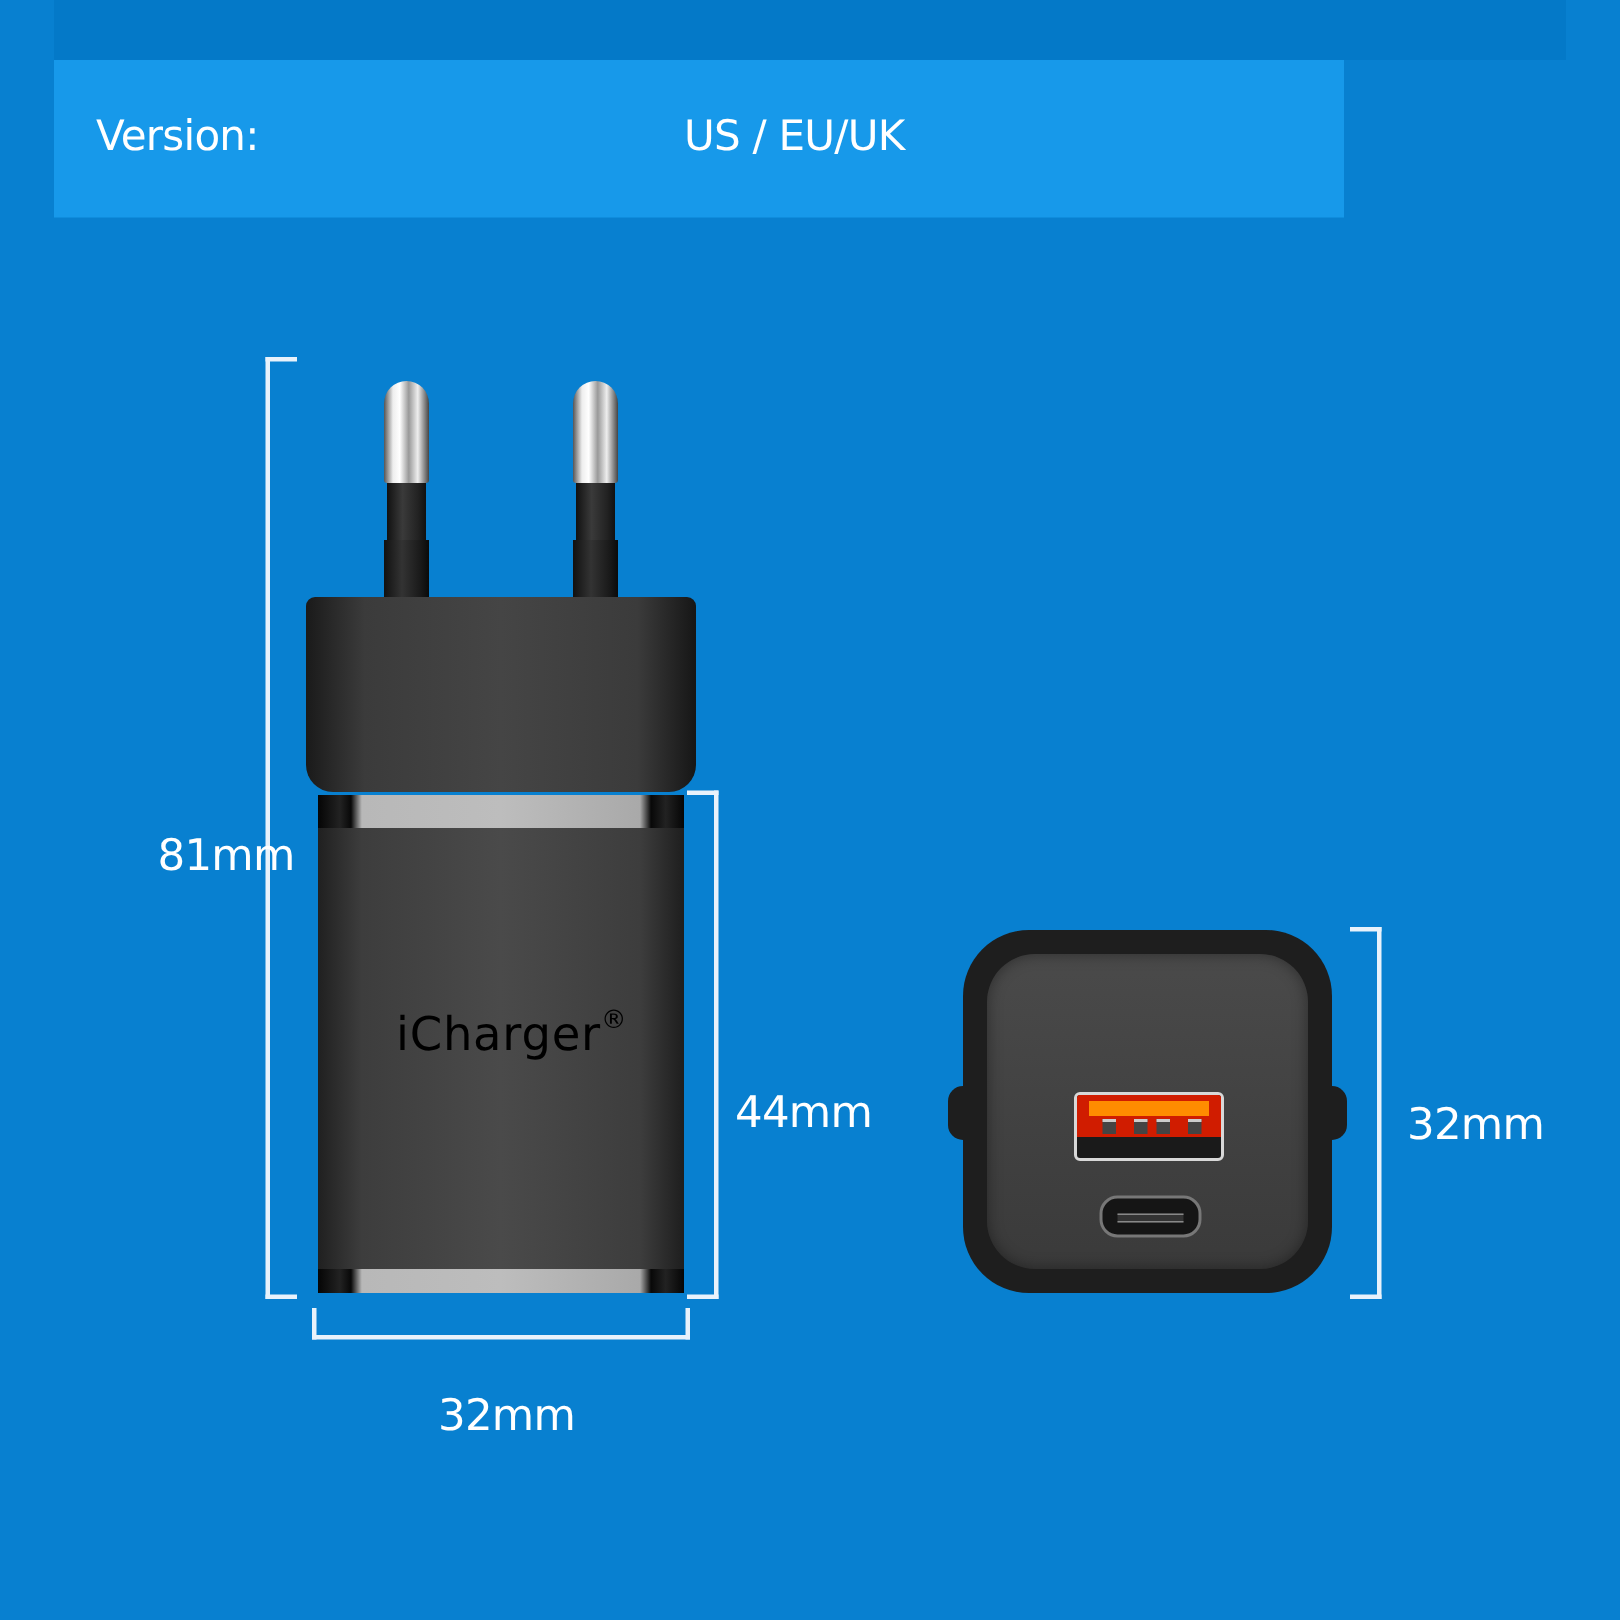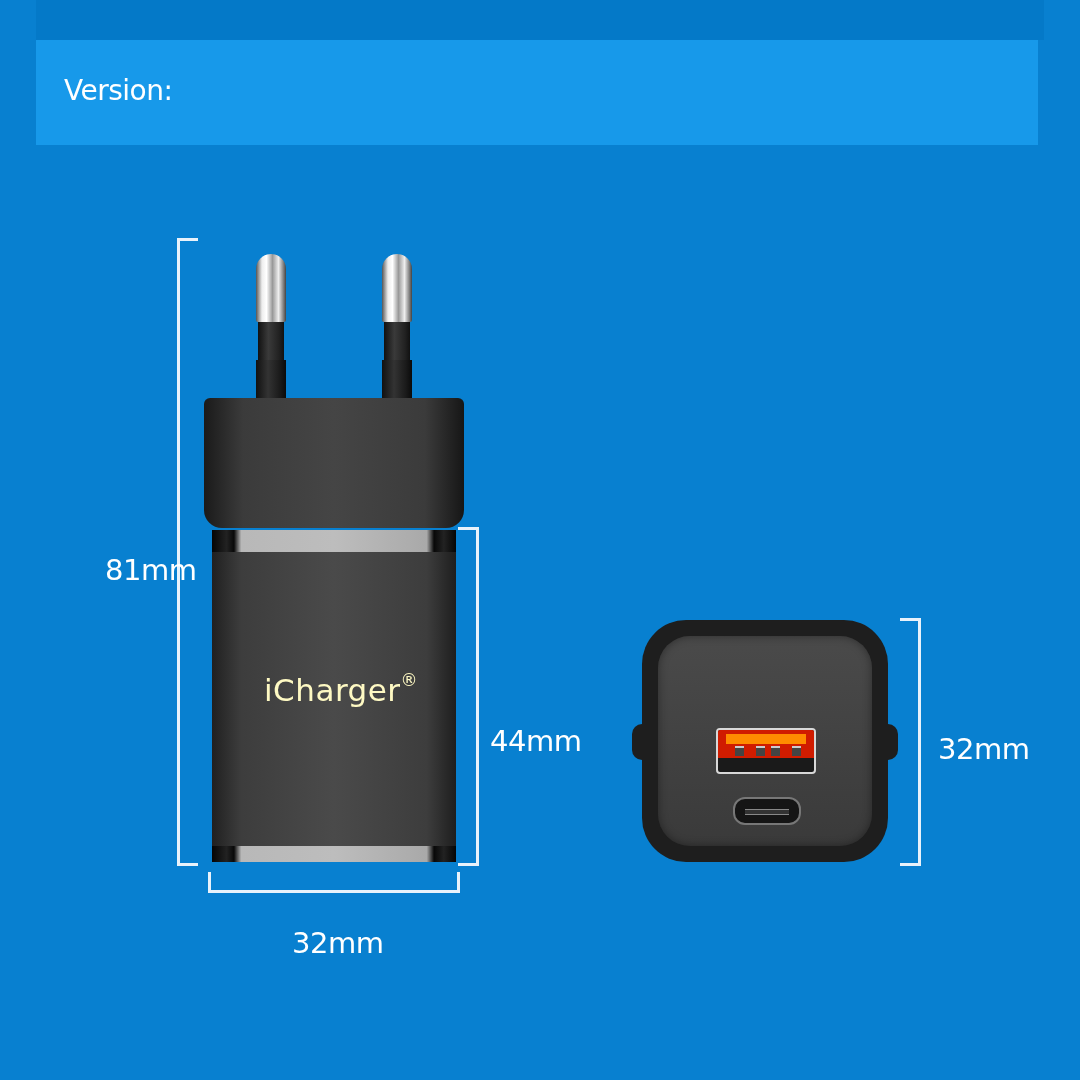--- a/index.html
+++ b/index.html
@@ -1,55 +1,56 @@
 <!DOCTYPE html>
 <html><head>
   <meta charset="utf-8">
   <style>
     html, body { margin:0; padding:0; }
     body { width:1080px; height:1080px; background:#0880d0; position:relative; overflow:hidden; font-family:"DejaVu Sans", sans-serif; }
     .top-strip { position:absolute; left:36px; top:0; width:1008px; height:40px; background:#0479c8; }
-    .version-bar { position:absolute; left:36px; top:40px; width:1002px; height:105px; background:#1799ea; }
+    .version-bar { position:absolute; left:36px; top:40px; width:860px; height:105px; background:#1799ea; }
     .version-label { position:absolute; left:28px; top:34px; color:#fff; font-size:28px; letter-spacing:-0.5px; }
     .version-value { position:absolute; left:420px; top:34px; color:#fff; font-size:28px; letter-spacing:-0.5px; }
     .dim { position:absolute; color:#fff; font-size:29px; letter-spacing:-0.5px; }
     .bracket { position:absolute; border:3px solid #e8f2fb; }
     .abs { position:absolute; }
     
     .pin { position:absolute; width:30px; border-radius:15px 15px 0 0; }
     .pin-tip { position:absolute; left:0; top:0; width:30px; height:68px; border-radius:15px 15px 2px 2px;
       background:linear-gradient(90deg,#555 0%,#eee 20%,#fff 35%,#999 55%,#eee 75%,#444 100%); }
     .pin-sleeve { position:absolute; left:2px; top:68px; width:26px; height:80px; background:linear-gradient(90deg,#111,#3a3a3a 40%,#222 80%,#111); }
     .pin-collar { position:absolute; left:0; top:106px; width:30px; height:42px; background:linear-gradient(90deg,#111,#333 40%,#1a1a1a 80%,#0a0a0a); }
     .head { position:absolute; left:204px; top:398px; width:260px; height:130px; border-radius:6px 6px 18px 18px;
       background:linear-gradient(90deg,#1a1a1a 0%,#3b3b3b 15%,#454545 50%,#3b3b3b 85%,#161616 100%); }
     .band { position:absolute; left:212px; height:22px; width:244px;
       background:linear-gradient(90deg,#050505 0%,#222 6%,#080808 9%,#b8b8b8 12%,#bdbdbd 50%,#a9a9a9 88%,#080808 91%,#222 95%,#050505 100%); }
     .body { position:absolute; left:212px; top:552px; width:244px; height:296px;
       background:linear-gradient(90deg,#202020 0%,#3d3d3d 12%,#4a4a4a 50%,#3d3d3d 88%,#1e1e1e 100%); }
-    .brand { position:absolute; left:264px; top:672px; color:#fef9c3; font-size:31px; letter-spacing:0.5px; }
+    .brand { position:absolute; left:264px; top:672px; color:#000000; font-size:31px; letter-spacing:0.5px; }
     .brand sup { font-size:17px; vertical-align:top; position:relative; top:-2px; }
     
     .front-outer { position:absolute; left:642px; top:620px; width:246px; height:242px; border-radius:44px; background:#1e1e1e; }
     .ear { position:absolute; top:724px; width:20px; height:36px; border-radius:10px; background:#1e1e1e; }
     .front-inner { position:absolute; left:658px; top:636px; width:214px; height:210px; border-radius:32px;
       background:linear-gradient(180deg,#4a4a4a,#3a3a3a); box-shadow: inset 0 0 10px rgba(0,0,0,0.4); }
     .usb-a { position:absolute; left:716px; top:728px; width:96px; height:42px; border:2px solid #d8d8d8; border-radius:4px; background:#1a1a1a; overflow:hidden; }
     .usb-a-top { position:absolute; left:0; top:0; width:96px; height:28px; background:#d01c00; }
     .usb-a-strip { position:absolute; left:8px; top:4px; width:80px; height:10px; background:#ff8c00; }
     .usb-a-pin { position:absolute; top:16px; width:9px; height:8px; background:#444; border-top:2px solid #ccc; }
     .usb-c { position:absolute; left:733px; top:797px; width:64px; height:24px; border-radius:12px; border:2px solid #777; background:#151515; }
     .usb-c-tongue { position:absolute; left:10px; top:10px; width:44px; height:4px; background:#333; border-top:1px solid #888; border-bottom:1px solid #888; }
   </style>
 </head>
 <body>
 
 <div class="top-strip"></div>
 <div class="version-bar">
   <span class="version-label">Version:</span>
+  <span class="version-value">US / EU/UK</span>
 </div>
 
 <div class="abs" style="left:0;top:0;width:0;height:0;">
   <div class="pin" style="left:256px;top:254px;height:148px;">
     <div class="pin-tip"></div>
       <div class="pin-sleeve"></div>
       <div class="pin-collar"></div>
   </div>
   <div class="pin" style="left:382px;top:254px;height:148px;">
     <div class="pin-tip"></div>

